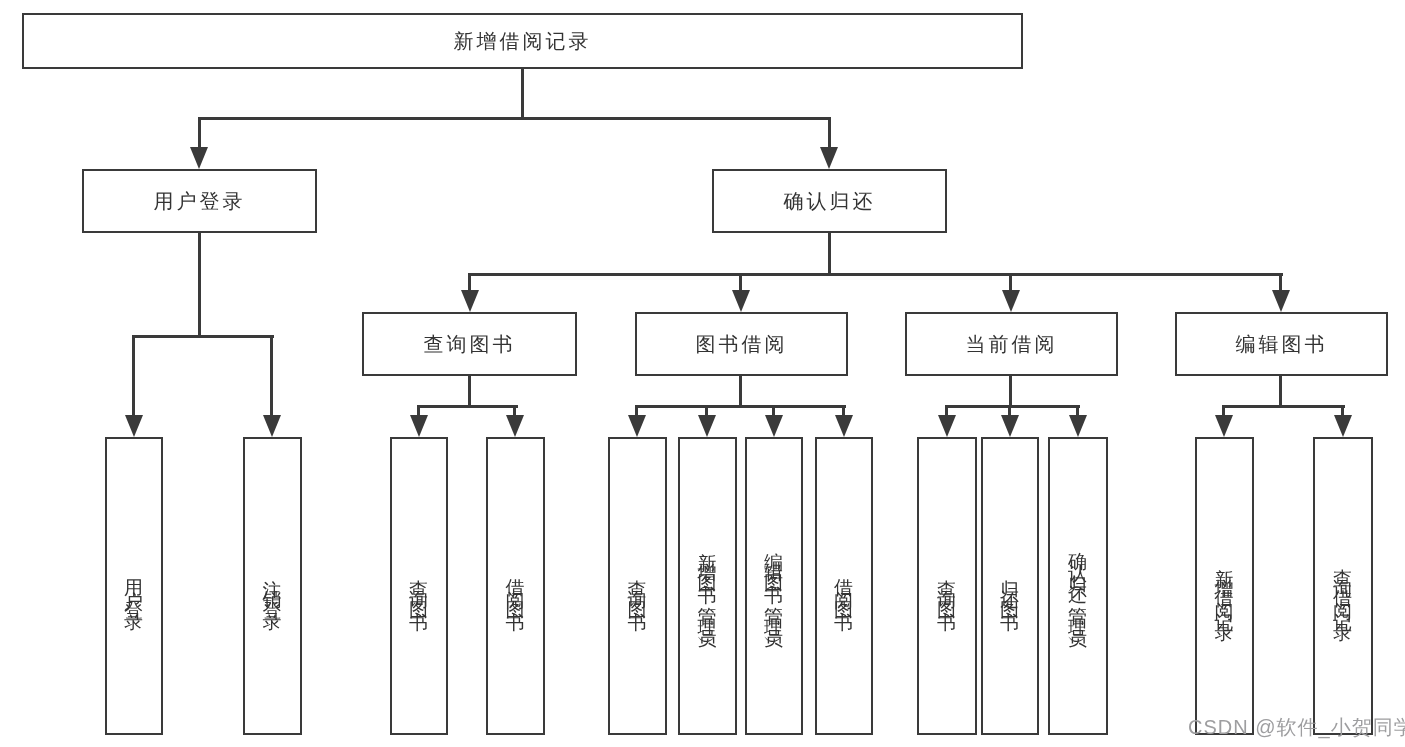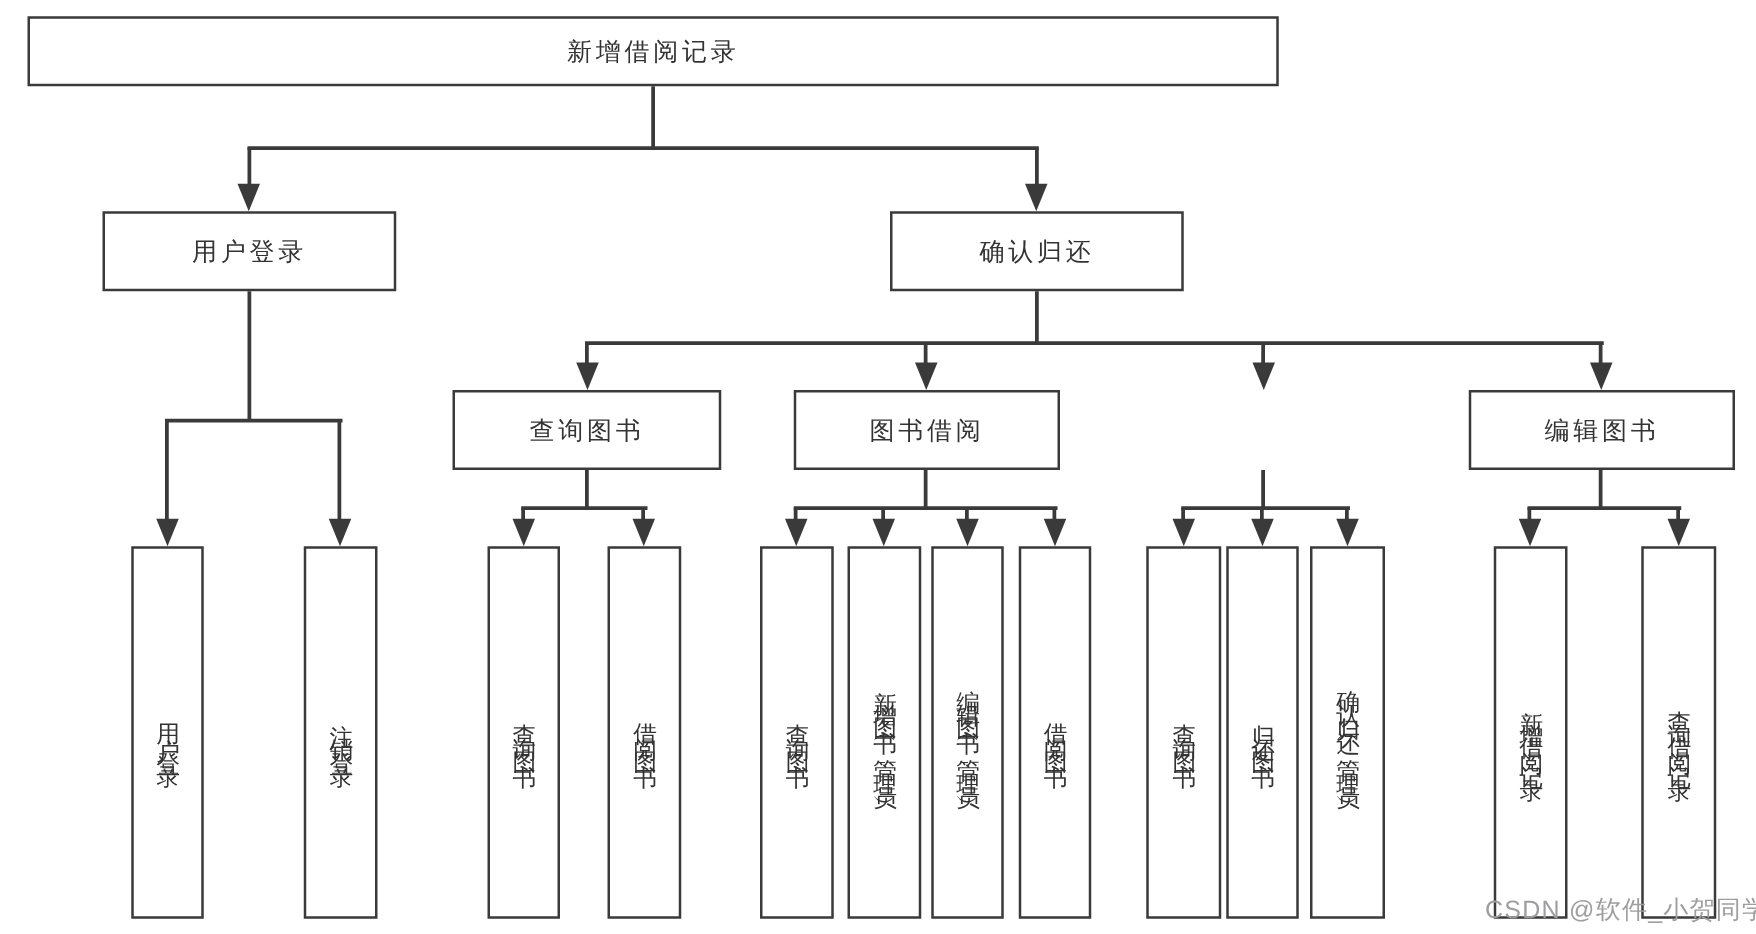--- a/index.html
+++ b/index.html
@@ -63,20 +63,21 @@
   <div class="arr" style="left:461px;top:290px"></div>
   <div class="vl" style="left:739px;top:275px;height:17px"></div>
   <div class="arr" style="left:732px;top:290px"></div>
   <div class="vl" style="left:1009px;top:275px;height:17px"></div>
   <div class="arr" style="left:1002px;top:290px"></div>
   <div class="vl" style="left:1279px;top:275px;height:17px"></div>
   <div class="arr" style="left:1272px;top:290px"></div>
 
   <div class="node" style="left:362px;top:312px;width:215px;height:64px">查询图书</div>
   <div class="node" style="left:635px;top:312px;width:213px;height:64px">图书借阅</div>
+  <div class="node" style="left:905px;top:312px;width:213px;height:64px">当前借阅</div>
   <div class="node" style="left:1175px;top:312px;width:213px;height:64px">编辑图书</div>
 
   <div class="vl" style="left:468px;top:376px;height:32px"></div>
   <div class="hl" style="left:417px;top:405px;width:101px"></div>
   <div class="vl" style="left:417px;top:406px;height:12px"></div>
   <div class="arr" style="left:410px;top:415px"></div>
   <div class="vl" style="left:513px;top:406px;height:12px"></div>
   <div class="arr" style="left:506px;top:415px"></div>
 
   <div class="vl" style="left:739px;top:376px;height:32px"></div>

